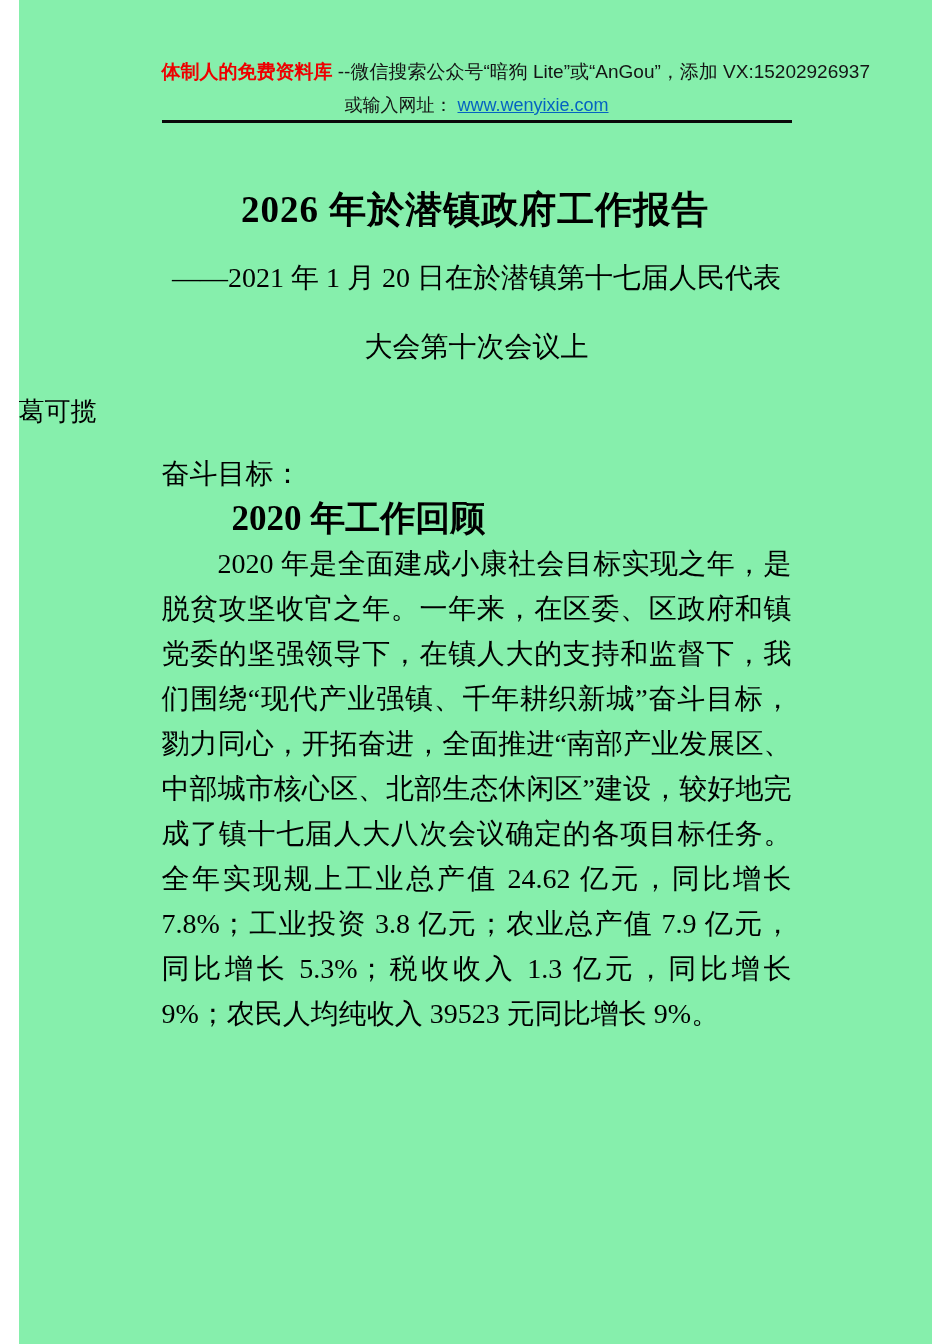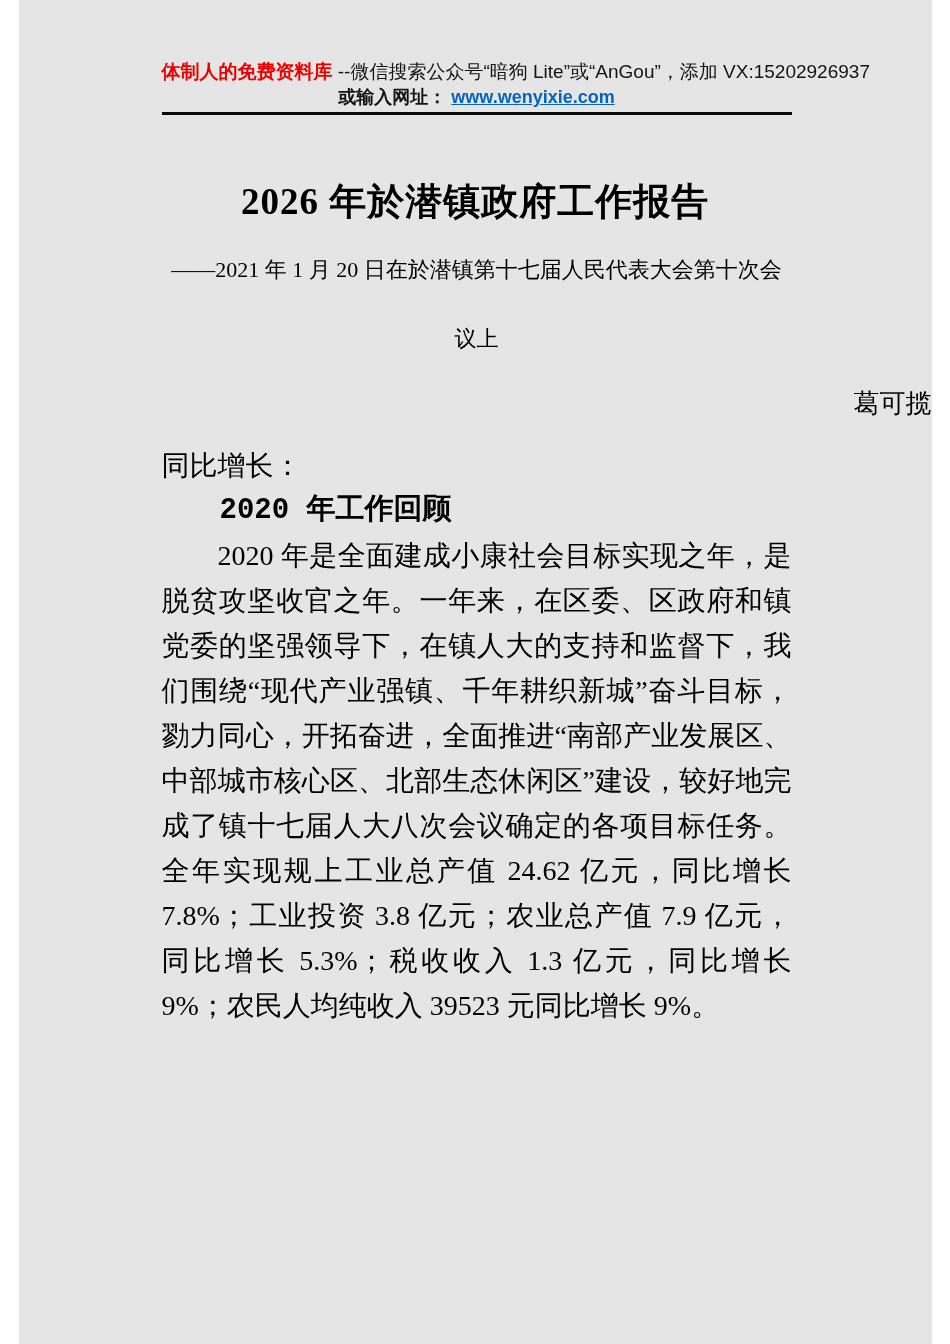--- a/index.html
+++ b/index.html
@@ -2,78 +2,78 @@
 <html><head>
 <meta charset="utf-8">
 <style>
   * { margin: 0; padding: 0; box-sizing: border-box; }
   html, body { background: #ffffff; }
   .page {
     position: relative;
     width: 913px;
     height: 1344px;
     margin: 0 auto;
-    background: #e5e5e5;
+    background: #86efac;
     color: #000000;
     font-family: "Liberation Serif", serif;
     overflow: hidden;
   }
   
   .promo-header {
     margin: 0 140px 0 143px;
     padding-top: 60px;
     padding-bottom: 4px;
     border-bottom: 3px solid #0a0a0a;
     text-align: center;
     font-family: "Liberation Sans", sans-serif;
     color: #141414;
   }
   .promo-line1 { font-size: 19px; line-height: 24px; white-space: nowrap; }
   .promo-brand { font-weight: bold; }
-  .promo-line2 { font-size: 18px; line-height: 22px; margin-top: 2px; font-weight: bold; }
+  .promo-line2 { font-size: 18px; line-height: 22px; margin-top: 10px; }
   .promo-link { text-decoration: underline; cursor: pointer; }
   
   .doc-title {
     margin-top: 64px;
     text-align: center;
     font-family: "Liberation Serif", serif;
     font-weight: bold;
     font-size: 37px;
     line-height: 46px;
     letter-spacing: 1px;
   }
   .doc-subtitle {
     margin: 10px 140px 0 143px;
     text-align: center;
-    font-size: 22px;
+    font-size: 28px;
     line-height: 69px;
     font-family: "Liberation Serif", serif;
   }
   .doc-author {
-    text-align: right;
+    text-align: left;
     font-size: 26px;
     line-height: 62px;
     font-family: "Liberation Serif", serif;
   }
   
   .doc-body {
     margin: 8px 140px 0 143px;
     font-size: 28px;
     line-height: 45px;
     text-align: justify;
   }
   .doc-body p { margin: 0; }
   .para { text-indent: 2em; }
   .salutation { text-indent: 0; }
   .section-heading {
     text-indent: 2em;
-    font-size: 29px;
+    font-size: 35px;
     line-height: 45px;
     font-weight: bold;
-    font-family: Liberation Mono, monospace;
+    font-family: Liberation Serif, serif;
   }
 </style>
 </head>
 <body>
 
 <div class="page">
 
   <div class="promo-header" style="border-bottom-color: rgb(10, 10, 10);">
     <div class="promo-line1">
       <span class="promo-brand" style="color: rgb(238, 0, 0);">体制人的免费资料库</span>
@@ -85,18 +85,18 @@
     </div>
   </div>
 
   <h1 class="doc-title">2026 年於潜镇政府工作报告</h1>
 
   <div class="doc-subtitle">——2021 年 1 月 20 日在於潜镇第十七届人民代表大会第十次会议上</div>
 
   <div class="doc-author">葛可揽</div>
 
   <div class="doc-body">
-    <p class="salutation">同比增长：</p>
+    <p class="salutation">奋斗目标：</p>
     <h2 class="section-heading">2020 年工作回顾</h2>
     <p class="para">2020 年是全面建成小康社会目标实现之年，是脱贫攻坚收官之年。一年来，在区委、区政府和镇党委的坚强领导下，在镇人大的支持和监督下，我们围绕“现代产业强镇、千年耕织新城”奋斗目标，勠力同心，开拓奋进，全面推进“南部产业发展区、中部城市核心区、北部生态休闲区”建设，较好地完成了镇十七届人大八次会议确定的各项目标任务。全年实现规上工业总产值 24.62 亿元，同比增长 7.8%；工业投资 3.8 亿元；农业总产值 7.9 亿元，同比增长 5.3%；税收收入 1.3 亿元，同比增长 9%；农民人均纯收入 39523 元同比增长 9%。</p>
   </div>
 
 </div>
 
 </body></html>

